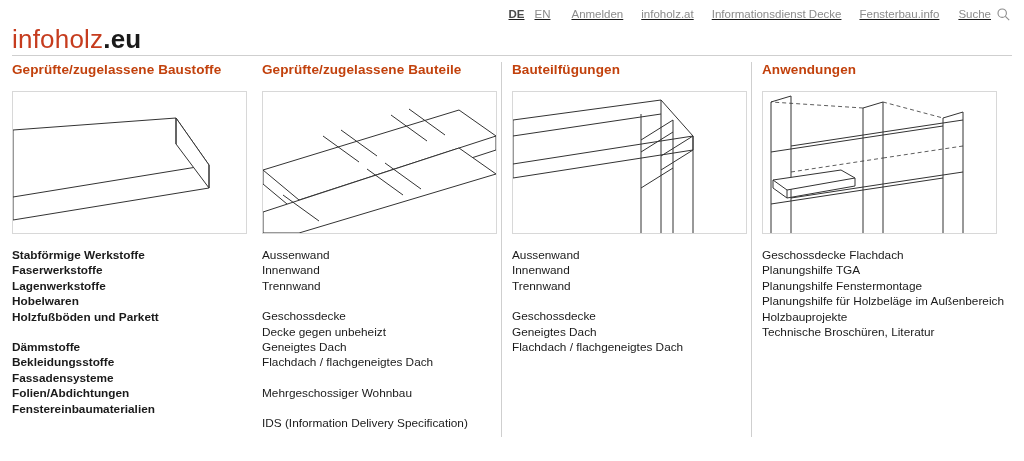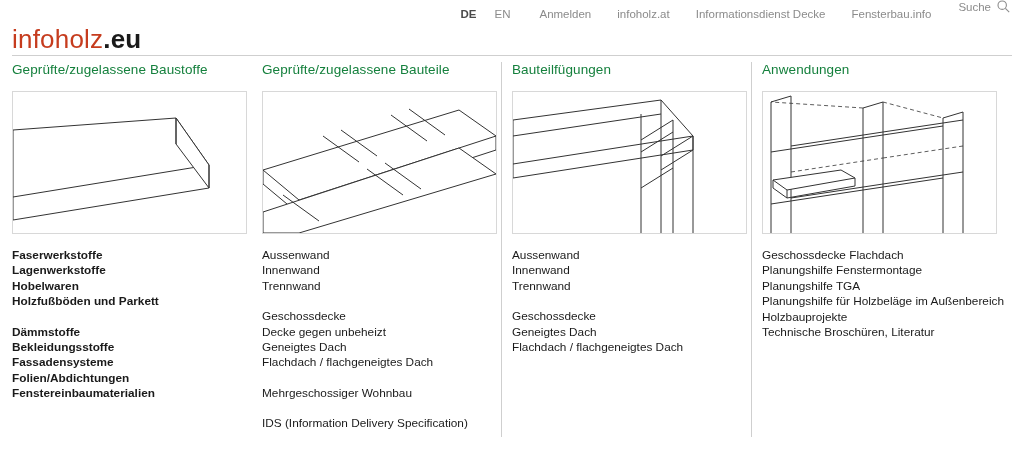--- a/index.html
+++ b/index.html
@@ -27,22 +27,23 @@
     width: 1024px;
     height: 28px;
     display: flex;
     align-items: center;
     justify-content: flex-end;
     padding-right: 14px;
     font-size: 11.5px;
   }
   .topnav {
     display: flex;
-    align-items: flex-start;
-    gap: 8px;
+    align-items: center;
+    gap: 0px;
+    text-decoration: underline;
   }
   .topnav a {
     color: #8b8b8b;
     text-decoration: none;
     padding: 0 9px;
     line-height: 28px;
     white-space: nowrap;
   }
   .topnav a.lang-active {
     color: #4a4a4a;
@@ -111,23 +112,23 @@
     content: "";
     position: absolute;
     top: 0;
     right: 10px;
     width: 1px;
     height: 375px;
     background: #cfcfcf;
   }
   .col-title {
     font-size: 13.5px;
-    color: #15803d;
+    color: #c2410c;
     margin: 0 0 14px 0;
-    font-weight: normal;
+    font-weight: bold;
     letter-spacing: 0.1px;
   }
   .thumb {
     width: 235px;
     height: 143px;
     border: 1px solid #d8d8d8;
     background: #ffffff;
     overflow: hidden;
     position: relative;
   }
@@ -187,20 +188,21 @@
           <g fill="none" stroke="#333333" stroke-width="1">
             <polygon points="0,38 163,26 196,73 0,105" fill="#ffffff"></polygon>
             <polygon points="163,26 196,73 196,96 163,52" fill="#ffffff"></polygon>
             <polyline points="0,105 0,128 196,96"></polyline>
             <line x1="196" y1="73" x2="196" y2="96"></line>
             <line x1="163" y1="26" x2="163" y2="52"></line>
           </g>
         </svg>
       </div>
       <div class="links">
+        <a class="bold">Stabförmige Werkstoffe</a>
         <a class="bold">Faserwerkstoffe</a>
         <a class="bold">Lagenwerkstoffe</a>
         <a class="bold">Hobelwaren</a>
         <a class="bold">Holzfußböden und Parkett</a>
         <div class="gap"></div>
         <a class="bold">Dämmstoffe</a>
         <a class="bold">Bekleidungsstoffe</a>
         <a class="bold">Fassadensysteme</a>
         <a class="bold">Folien/Abdichtungen</a>
         <a class="bold">Fenstereinbaumaterialien</a>
@@ -305,22 +307,22 @@
           <g fill="none" stroke="#333333" stroke-width="0.8" stroke-dasharray="4 3">
             <polyline points="120,10 180,26"></polyline>
             <polyline points="100,16 8,10"></polyline>
             <polyline points="120,66 200,54"></polyline>
             <polyline points="28,80 120,66"></polyline>
           </g>
         </svg>
       </div>
       <div class="links">
         <a>Geschossdecke Flachdach</a>
+        <a>Planungshilfe TGA</a>
         <a>Planungshilfe Fenstermontage</a>
-        <a>Planungshilfe TGA</a>
         <a>Planungshilfe für Holzbeläge im Außenbereich</a>
         <a>Holzbauprojekte</a>
         <a>Technische Broschüren, Literatur</a>
       </div>
     </div>
 
   </div>
 </div>
 
 </body></html>

